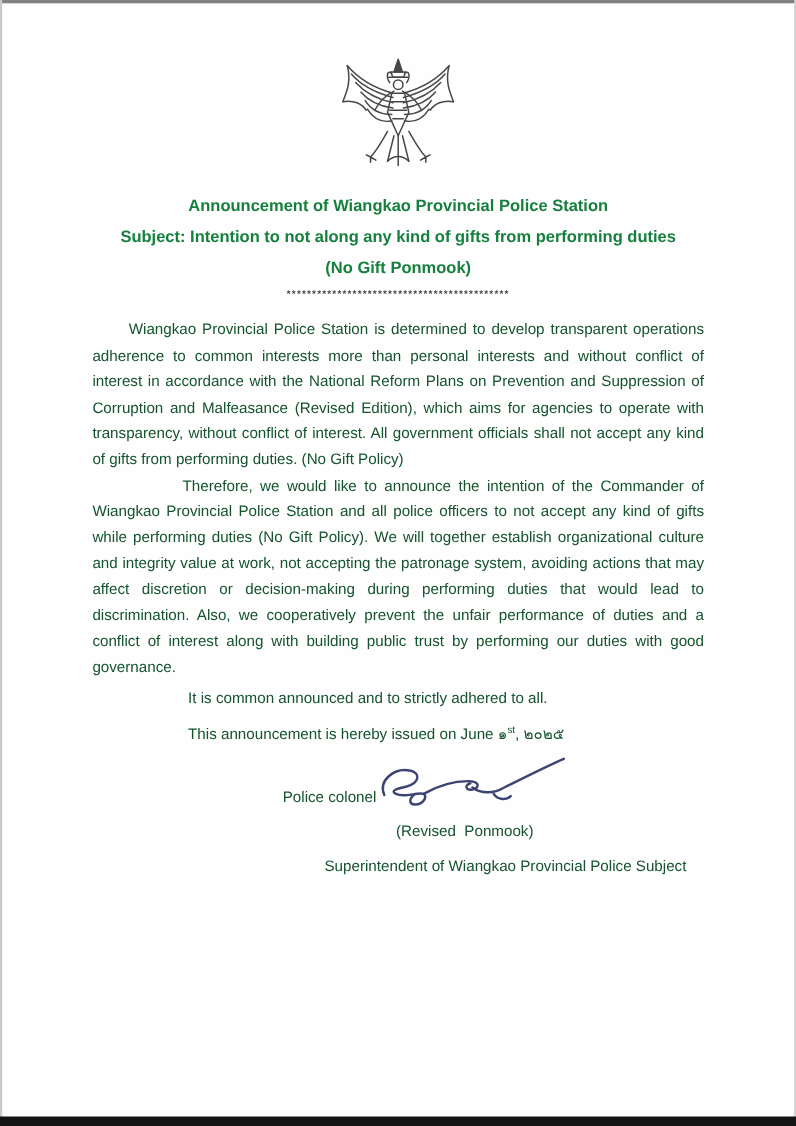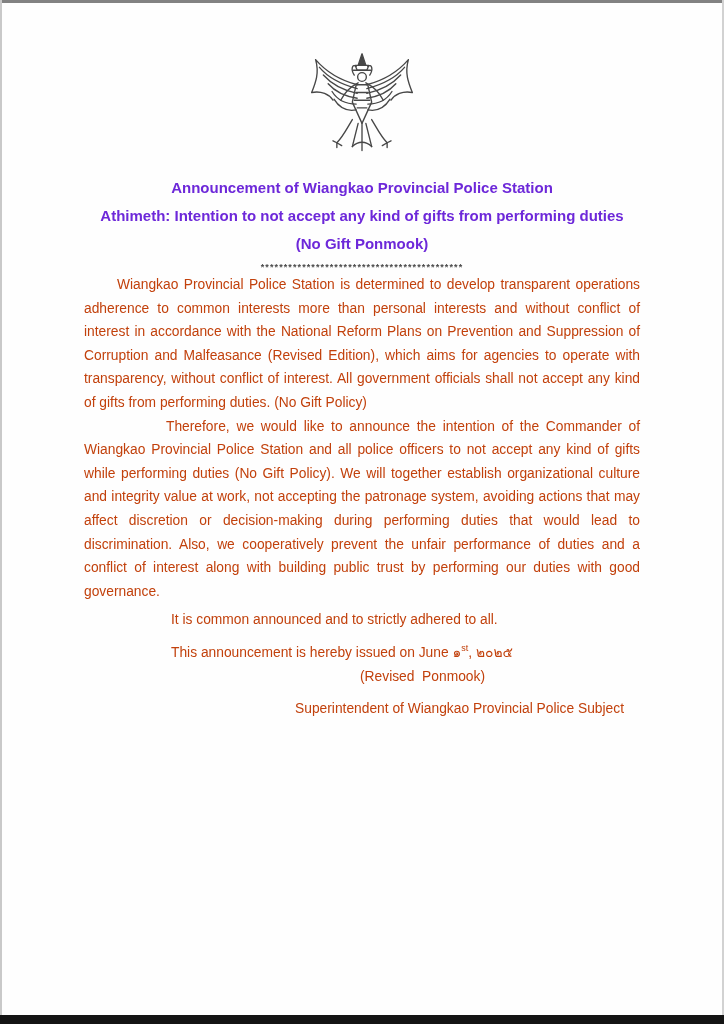--- a/index.html
+++ b/index.html
@@ -17,30 +17,30 @@
   .edge-left   { position:absolute; top:0; bottom:0; left:0; width:2px; background:#c9c9c9; }
   .edge-right  { position:absolute; top:0; bottom:0; right:0; width:2px; background:#d2d2d2; }
   .edge-bottom { position:absolute; bottom:0; left:0; right:0; height:9px; background:#141414; }
 
   .content { padding:0 84px; }
 
   .emblem { display:block; margin:50px auto 0; }
 
   .header { text-align:center; margin-top:12px; }
   .header .hline {
-    font-size:15px; font-weight:700; color:#6d28d9;
+    font-size:15px; font-weight:700; color:#15803d;
     line-height:28px;
   }
   .divider {
     text-align:center; font-size:9px; letter-spacing:1.1px;
     color:#4a4a4a; margin-top:3px; line-height:12px;
     font-weight:700;
   }
 
-  .bodytext { font-size:13.8px; line-height:23.6px; color:#c2410c; }
+  .bodytext { margin-top:15px; font-size:13.8px; line-height:23.6px; color:#14532d; }
   .para { margin:0; text-align:justify; }
   .para.p1 { text-indent:33px; }
   .para.p2 { text-indent:82px; }
 
   .closing { margin:5px 0 0 87px; }
   .issued  { margin:9px 0 0 87px; }
   .issued sup { font-size:9px; line-height:0; }
 
   .sign-row { position:relative; height:58px; margin-top:6px; }
   .sign-rank { position:absolute; left:173px; top:27px; }
@@ -102,34 +102,44 @@
       <path d="M50,98 C56,92 64,92 70,98"></path>
 
       <path d="M50,70 C44,80 40,88 34,94"></path>
       <path d="M34,94 l-4,-2 M34,94 l0,5 M34,94 l5,3"></path>
       <path d="M70,70 C76,80 80,88 86,94"></path>
       <path d="M86,94 l4,-2 M86,94 l0,5 M86,94 l-5,3"></path>
     </svg>
 
     <div class="header">
       <div class="hline">Announcement of Wiangkao Provincial Police Station</div>
-      <div class="hline">Athimeth: Intention to not accept any kind of gifts from performing duties</div>
+      <div class="hline">Subject: Intention to not along any kind of gifts from performing duties</div>
       <div class="hline">(No Gift Ponmook)</div>
       <div class="divider">********************************************</div>
     </div>
 
     <div class="bodytext">
       <p class="para p1">Wiangkao Provincial Police Station is determined to develop transparent operations adherence to common interests more than personal interests and without conflict of interest in accordance with the National Reform Plans on Prevention and Suppression of Corruption and Malfeasance (Revised Edition), which aims for agencies to operate with transparency, without conflict of interest. All government officials shall not accept any kind of gifts from performing duties. (No Gift Policy)</p>
       <p class="para p2">Therefore, we would like to announce the intention of the Commander of Wiangkao Provincial Police Station and all police officers to not accept any kind of gifts while performing duties (No Gift Policy). We will together establish organizational culture and integrity value at work, not accepting the patronage system, avoiding actions that may affect discretion or decision-making during performing duties that would lead to discrimination. Also, we cooperatively prevent the unfair performance of duties and a conflict of interest along with building public trust by performing our duties with good governance.</p>
 
       <div class="closing">It is common announced and to strictly adhered to all.</div>
 
       <div class="issued">
         <span>This announcement is hereby issued on June </span><span>๑</span><sup>st</sup><span>, ๒๐๒๕</span>
       </div>
 
+      <div class="sign-row">
+        <span class="sign-rank">Police colonel</span>
+
+        <svg class="signature-svg" viewBox="0 0 185 58" width="190" height="56" xmlns="http://www.w3.org/2000/svg" fill="none" stroke="#3c4472" stroke-width="2.3" stroke-linecap="round" stroke-linejoin="round">
+          <path d="M10,38 C4,24 20,12 34,15 C45,17 43,27 31,30 C22,32 15,34 21,37 C29,41 41,35 47,37 C51,39 47,47 39,47 C33,47 33,41 39,37"></path>
+          <path d="M47,37 C61,29 77,25 89,25 C99,25 101,31 93,33 C87,34 85,29 91,27"></path>
+          <path d="M93,31 C101,37 113,37 123,31 C143,21 163,11 179,4"></path>
+          <path d="M113,37 C117,43 125,43 129,39"></path>
+        </svg>
+      </div>
 
       <p class="sign-name">(Revised  Ponmook)</p>
       <div class="sign-title">Superintendent of Wiangkao Provincial Police Subject</div>
     </div>
 
   </div>
 </div>
 
 </body></html>

